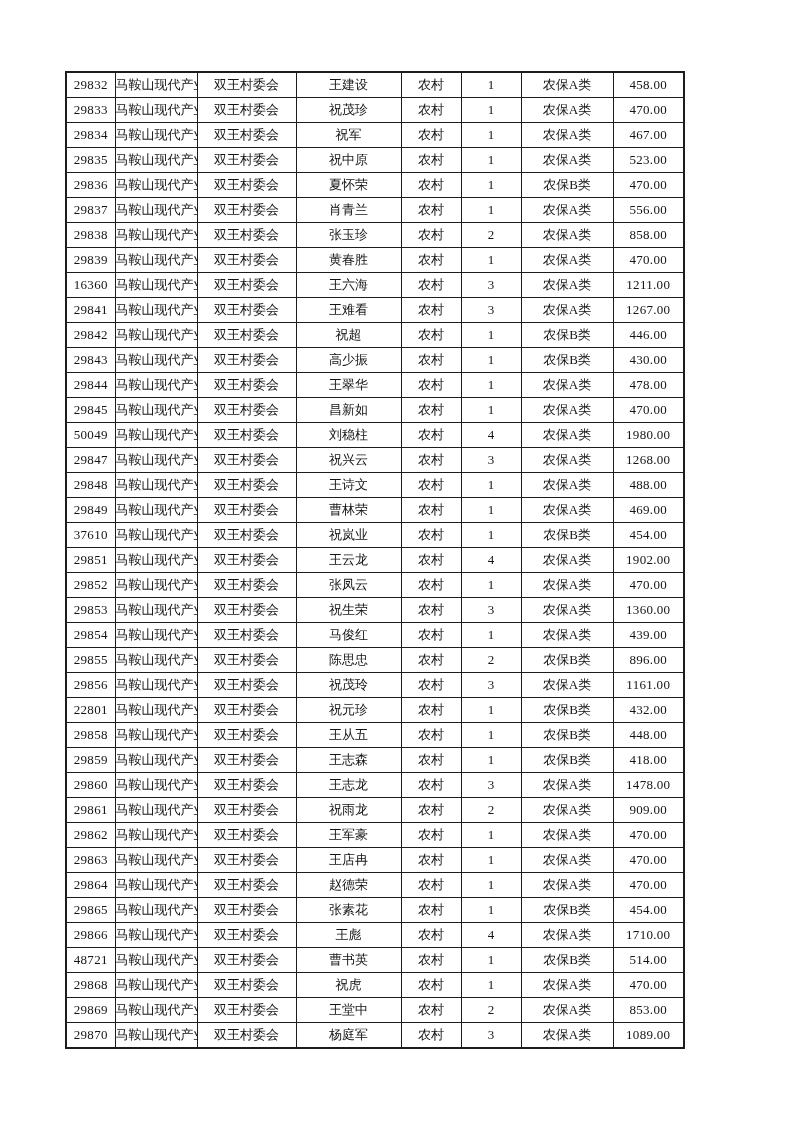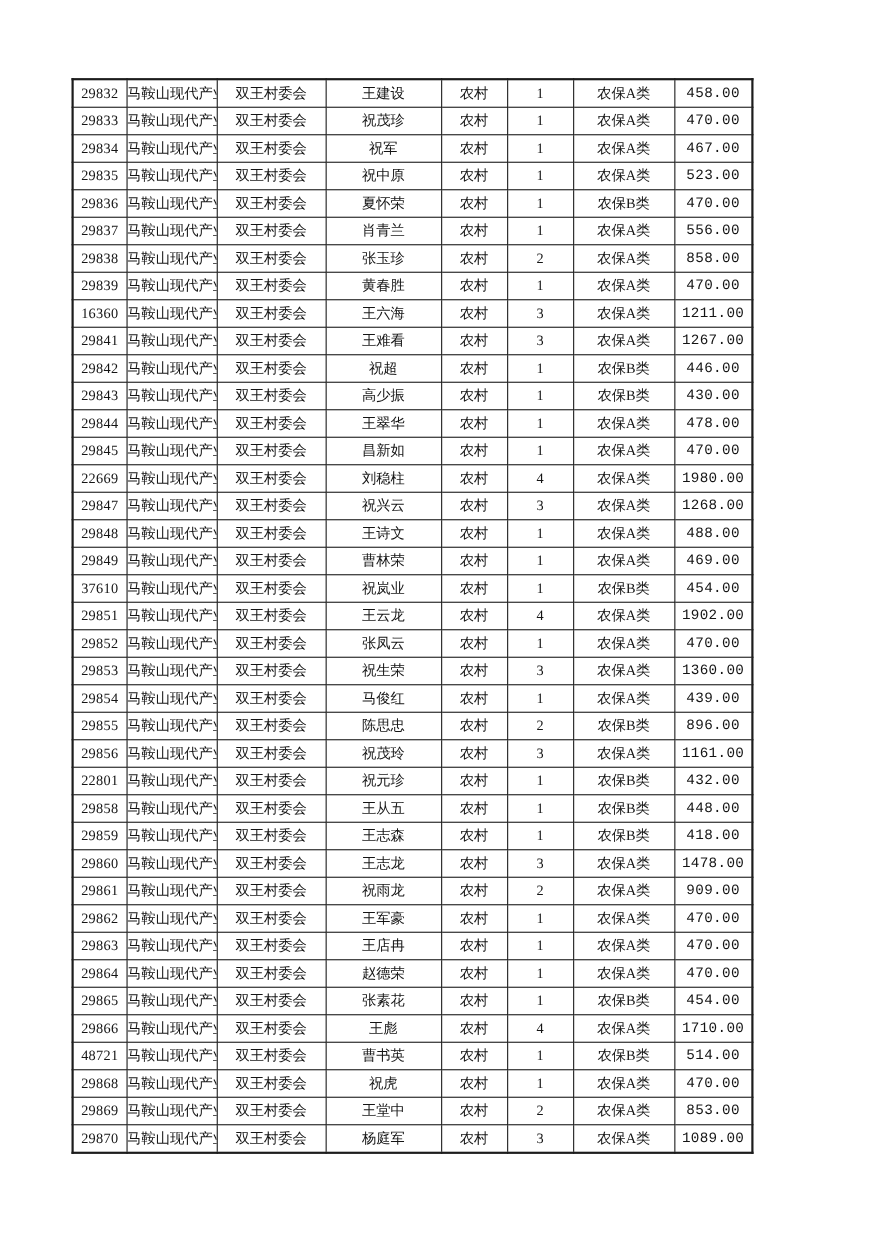--- a/index.html
+++ b/index.html
@@ -37,21 +37,21 @@
     vertical-align: middle;
     overflow: hidden;
   }
   table.roster td .cellclip {
     width: 100%;
     overflow: hidden;
     white-space: nowrap;
     text-align: center;
   }
   td.c-id     { letter-spacing: 0.3px; }
-  td.c-amount { letter-spacing: 0.3px; font-family: Liberation Mono, monospace; }
+  td.c-amount { letter-spacing: 0.3px; }
 </style>
 </head>
 <body>
 
 <div class="page">
   <div class="table-wrap">
     <table class="roster">
       <colgroup>
         <col style="width:49px">
         <col style="width:82px">
@@ -422,21 +422,21 @@
             </td>
             <td class="c-category">
               <div class="cellclip">农保A类</div>
             </td>
             <td class="c-amount">
               <div class="cellclip">470.00</div>
             </td>
           </tr>
           <tr>
             <td class="c-id">
-              <div class="cellclip">22669</div>
+              <div class="cellclip">50049</div>
             </td>
             <td class="c-unit">
               <div class="cellclip">马鞍山现代产业</div>
             </td>
             <td class="c-village">
               <div class="cellclip">双王村委会</div>
             </td>
             <td class="c-name">
               <div class="cellclip">刘稳柱</div>
             </td>

